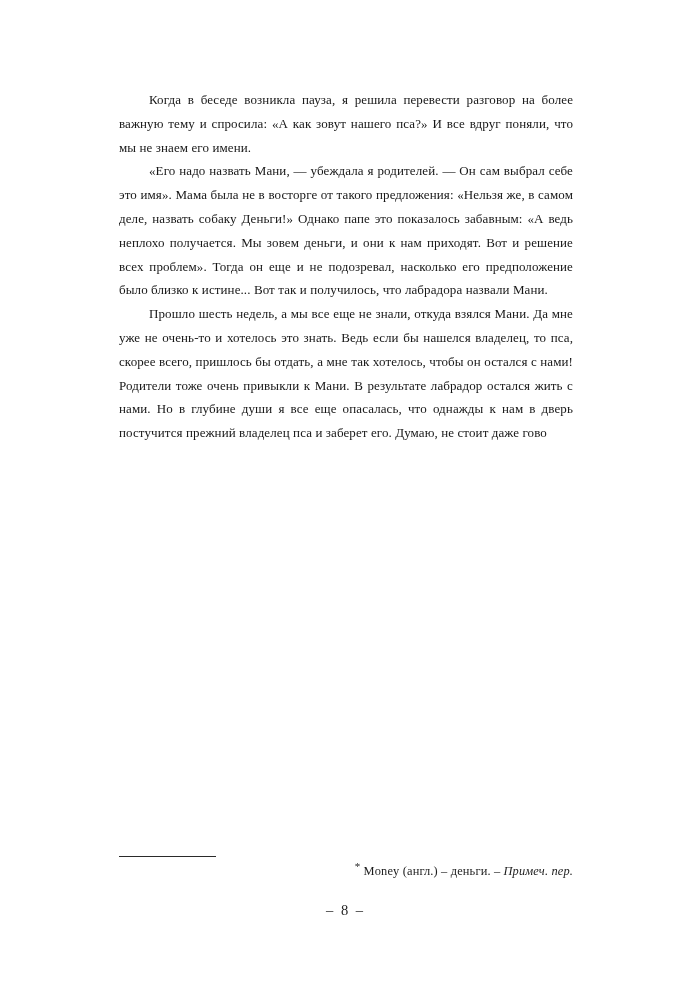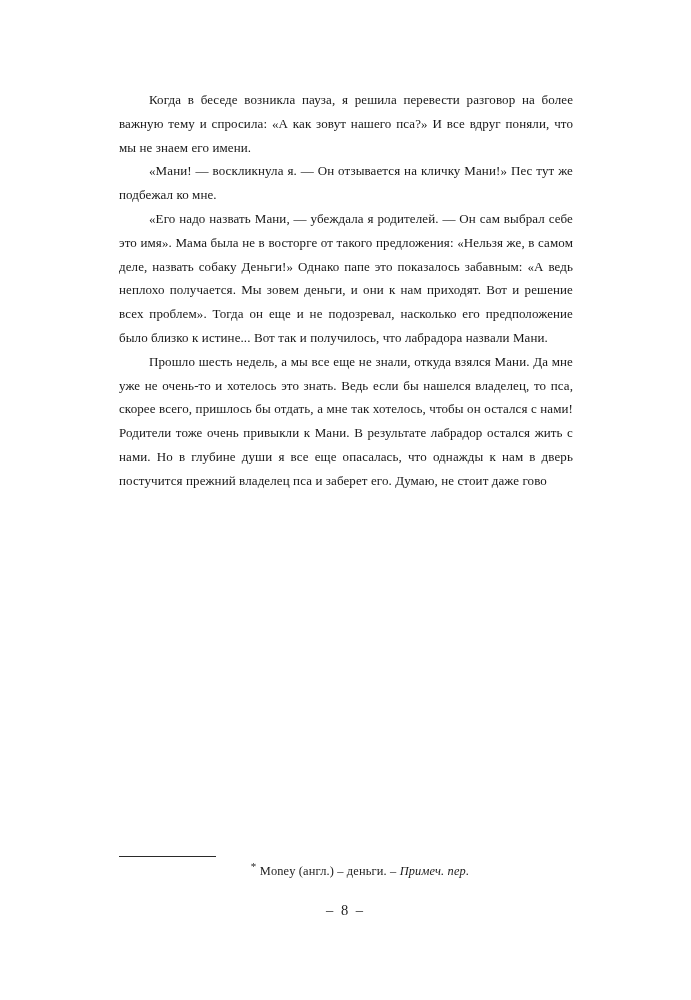--- a/index.html
+++ b/index.html
@@ -50,21 +50,21 @@
     width: 97px;
     height: 1px;
     background: #2a2a2a;
     margin: 0 0 6px 0;
   }
   .footnote-text {
     margin: 0;
     font-size: 12.4px;
     line-height: 16px;
     color: #1c1c1c;
-    text-align: center;
+    text-align: right;
     padding-left: 28px;
     letter-spacing: 0.15px;
   }
   .footnote-text .sup-star {
     font-size: 11px;
     vertical-align: super;
     line-height: 0;
   }
   .footnote-src {
     font-style: italic;
@@ -80,21 +80,20 @@
     color: #252525;
   }
 </style>
 </head>
 <body>
 
 <div class="page">
 
   <div class="text-block">
     <p class="para">Когда в беседе возникла пауза, я решила перевести разговор на более важную тему и спросила: «А как зовут нашего пса?» И все вдруг поняли, что мы не знаем его имени.</p>
-    <p class="para">«Мани! — воскликнула я. — Он отзывается на кличку Мани!» Пес тут же подбежал ко мне.</p>
     <p class="para">«Его надо назвать Мани, — убеждала я родите­лей. — Он сам выбрал себе это имя». Мама была не в восторге от такого предложения: «Нельзя же, в са­мом деле, назвать собаку Деньги!» Однако папе это показалось забавным: «А ведь неплохо получается. Мы зовем деньги, и они к нам приходят. Вот и ре­шение всех проблем». Тогда он еще и не подозревал, насколько его предположение было близко к истине... Вот так и получилось, что лабрадора назвали Мани.</p>
     <p class="para">Прошло шесть недель, а мы все еще не знали, от­куда взялся Мани. Да мне уже не очень-то и хотелось это знать. Ведь если бы нашелся владелец, то пса, скорее всего, пришлось бы отдать, а мне так хоте­лось, чтобы он остался с нами! Родители тоже очень привыкли к Мани. В результате лабрадор остался жить с нами. Но в глубине души я все еще опасалась, что однажды к нам в дверь постучится прежний вла­делец пса и заберет его. Думаю, не стоит даже гово­</p>
   </div>
 
   <div class="footnote-area">
     <div class="footnote-rule"></div>
     <p class="footnote-text"><span class="sup-star">*</span><span> Money (англ.) – деньги. – </span><span class="footnote-src">Примеч. пер.</span></p>
   </div>
 
   <div class="page-number">– 8 –</div>

